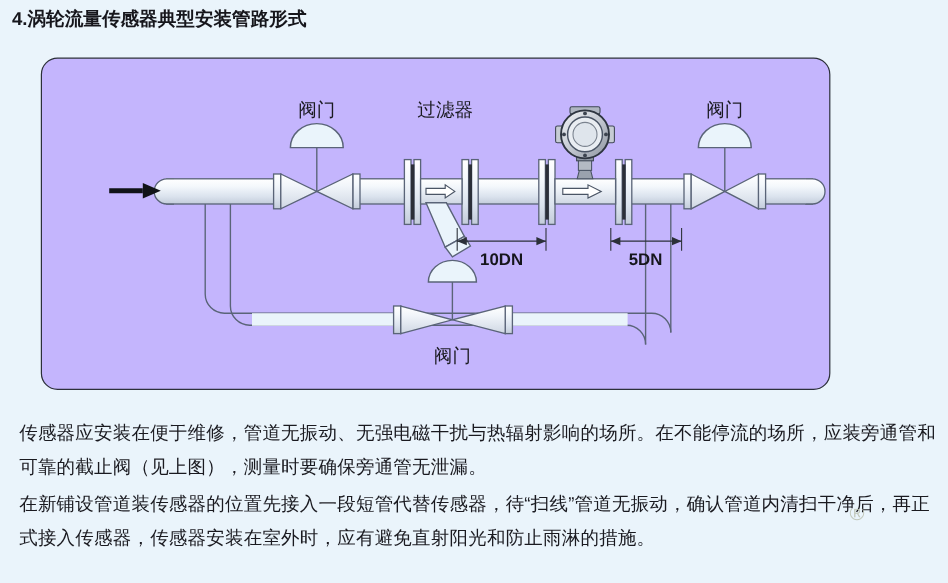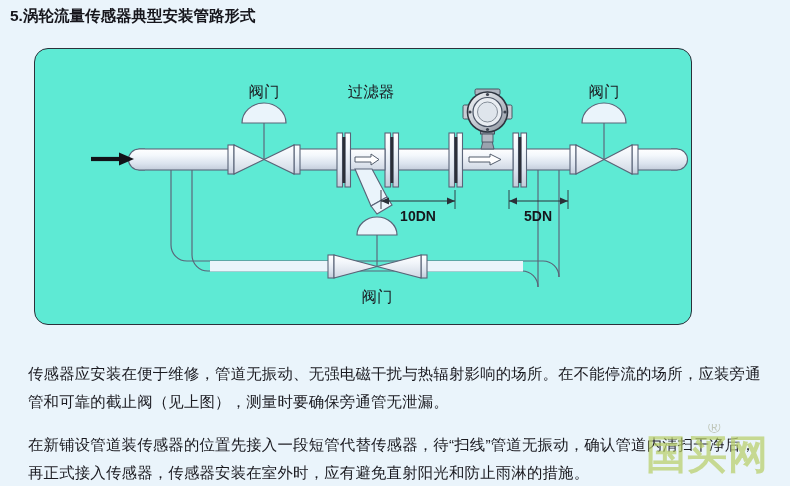--- a/index.html
+++ b/index.html
@@ -34,21 +34,21 @@
   }
   
   .diagram-frame {
     position: absolute;
     left: 34px;
     top: 48px;
     width: 658px;
     height: 277px;
     border: 1.6px solid #2c303a;
     border-radius: 14px;
-    background: #5eead4;
+    background: #c4b5fd;
     box-sizing: border-box;
   }
   .diagram-canvas {
     position: absolute;
     left: 0;
     top: 0;
     width: 658px;
     height: 277px;
   }
   
@@ -56,21 +56,21 @@
     position: absolute;
     left: 12px;
     top: 344px;
     width: 772px;
     font-size: 15.4px;
     line-height: 27.5px;
     color: #1a1a20;
     letter-spacing: 0.2px;
   }
   .body-text p {
-    margin: 16px;
+    margin: 4px;
     text-align: left;
   }
   
   .watermark {
     position: absolute;
     left: 646px;
     top: 424px;
     width: 144px;
     height: 62px;
     pointer-events: none;
@@ -98,21 +98,21 @@
   }
   svg text {
     font-family: "Liberation Sans", "DejaVu Sans", sans-serif;
   }
 </style>
 </head>
 <body>
 
 <div id="page">
 
-  <div class="title">5.涡轮流量传感器典型安装管路形式</div>
+  <div class="title">4.涡轮流量传感器典型安装管路形式</div>
 
   <div class="diagram-frame">
     <svg class="diagram-canvas" viewBox="0 0 658 277">
       <defs>
         <linearGradient id="pipeGrad" x1="0" y1="0" x2="0" y2="1">
           <stop offset="0%" stop-color="#ffffff"></stop>
           <stop offset="30%" stop-color="#f4f8fc"></stop>
           <stop offset="70%" stop-color="#dbe3ee"></stop>
           <stop offset="100%" stop-color="#c3ccda"></stop>
         </linearGradient>
@@ -284,16 +284,15 @@
     </svg>
   </div>
 
   <div class="body-text">
     <p>传感器应安装在便于维修，管道无振动、无强电磁干扰与热辐射影响的场所。在不能停流的场所，应装旁通管和可靠的截止阀（见上图），测量时要确保旁通管无泄漏。</p>
     <p>在新铺设管道装传感器的位置先接入一段短管代替传感器，待“扫线”管道无振动，确认管道内清扫干净后，再正式接入传感器，传感器安装在室外时，应有避免直射阳光和防止雨淋的措施。</p>
   </div>
 
   <div class="watermark">
     <div class="watermark-reg">®</div>
-    <div class="watermark-text">国买网</div>
   </div>
 
 </div>
 
 </body></html>

